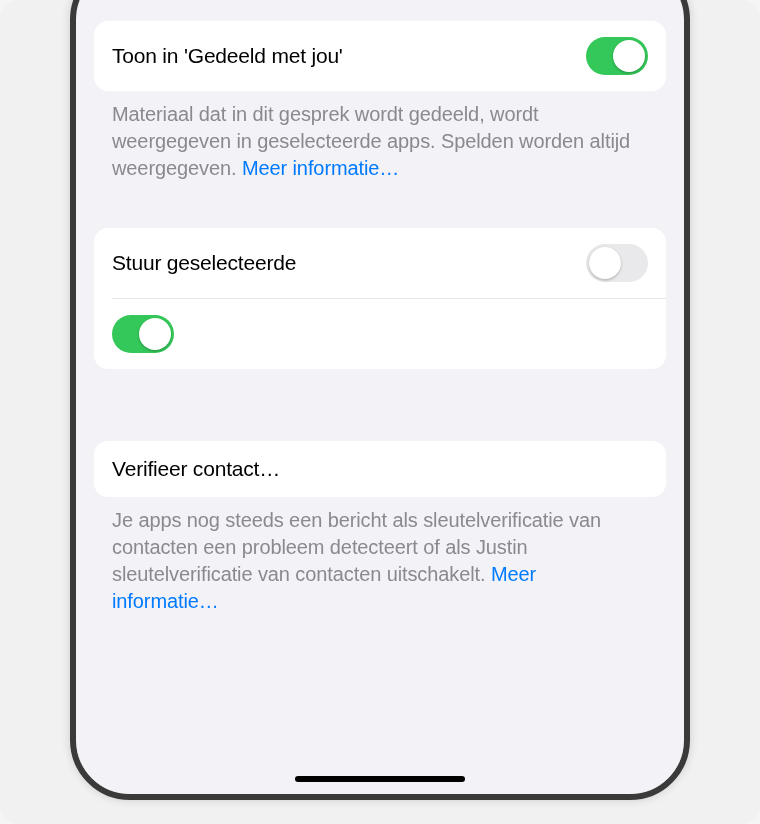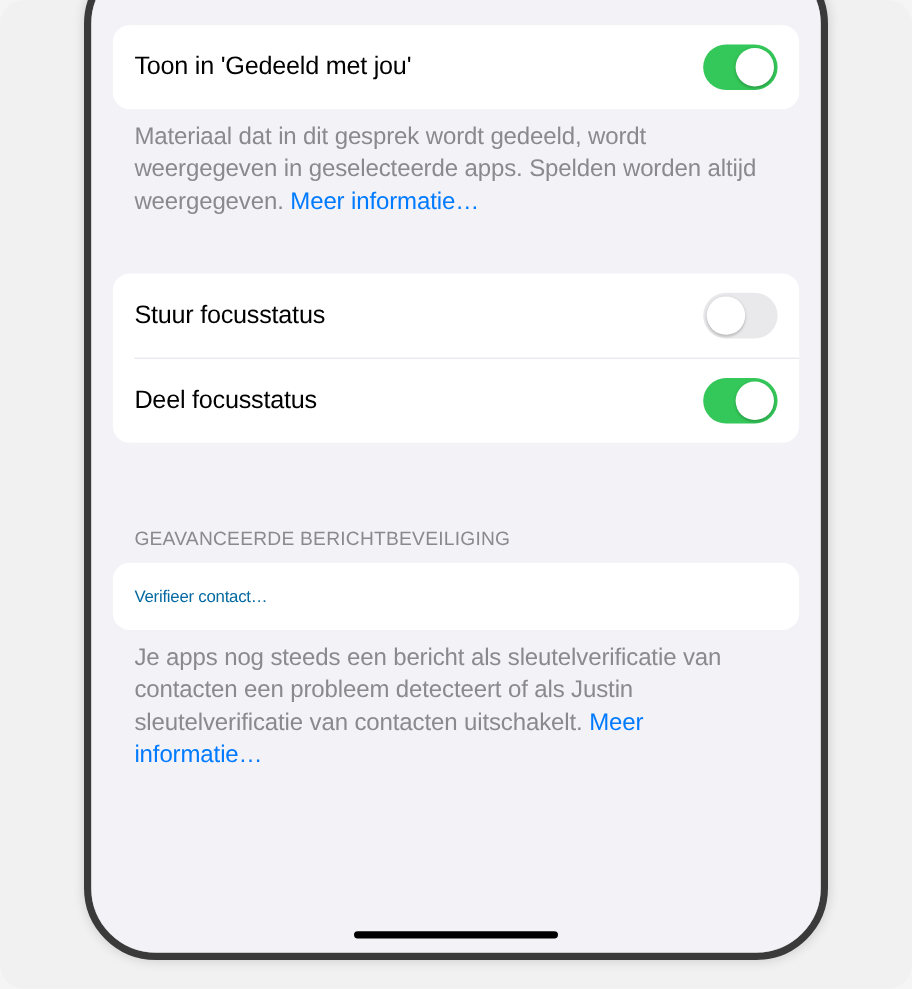--- a/index.html
+++ b/index.html
@@ -61,22 +61,22 @@
     padding-left: 0;
   }
   .row + .row .row-label { }
   .row-label {
     font-size: 21px;
     color: #000;
     font-weight: 400;
     letter-spacing: -0.2px;
   }
   .row-link {
-    font-size: 14px;
-    color: #0369a1;
+    font-size: 21px;
+    color: #000000;
     font-weight: 400;
     letter-spacing: -0.2px;
   }
   .toggle {
     width: 62px;
     height: 38px;
     border-radius: 19px;
     position: relative;
     flex-shrink: 0;
     cursor: pointer;
@@ -142,36 +142,34 @@
           </div>
         </div>
         <div class="footer-text">
           <span>Materiaal dat in dit gesprek wordt gedeeld, wordt weergegeven in geselecteerde apps. Spelden worden altijd weergegeven. </span><a href="#" class="footer-link">Meer informatie…</a>
         </div>
 
         <div class="spacer-lg"></div>
 
         <div class="card">
           <div class="row">
-            <span class="row-label">Stuur focusstatus</span>
+            <span class="row-label">Stuur geselecteerde</span>
             <div class="toggle off">
                 <div class="knob"></div>
               </div>
           </div>
           <div class="row">
-            <span class="row-label">Deel focusstatus</span>
             <div class="toggle on">
                 <div class="knob"></div>
               </div>
           </div>
         </div>
 
         <div class="spacer-xl"></div>
 
-        <div class="section-header">GEAVANCEERDE BERICHTBEVEILIGING</div>
         <div class="card">
           <div class="row">
             <span class="row-link">Verifieer contact…</span>
           </div>
         </div>
         <div class="footer-text">
           <span>Je apps nog steeds een bericht als sleutelverificatie van contacten een probleem detecteert of als Justin sleutelverificatie van contacten uitschakelt. </span><a href="#" class="footer-link">Meer informatie…</a>
         </div>
 
       </div>

